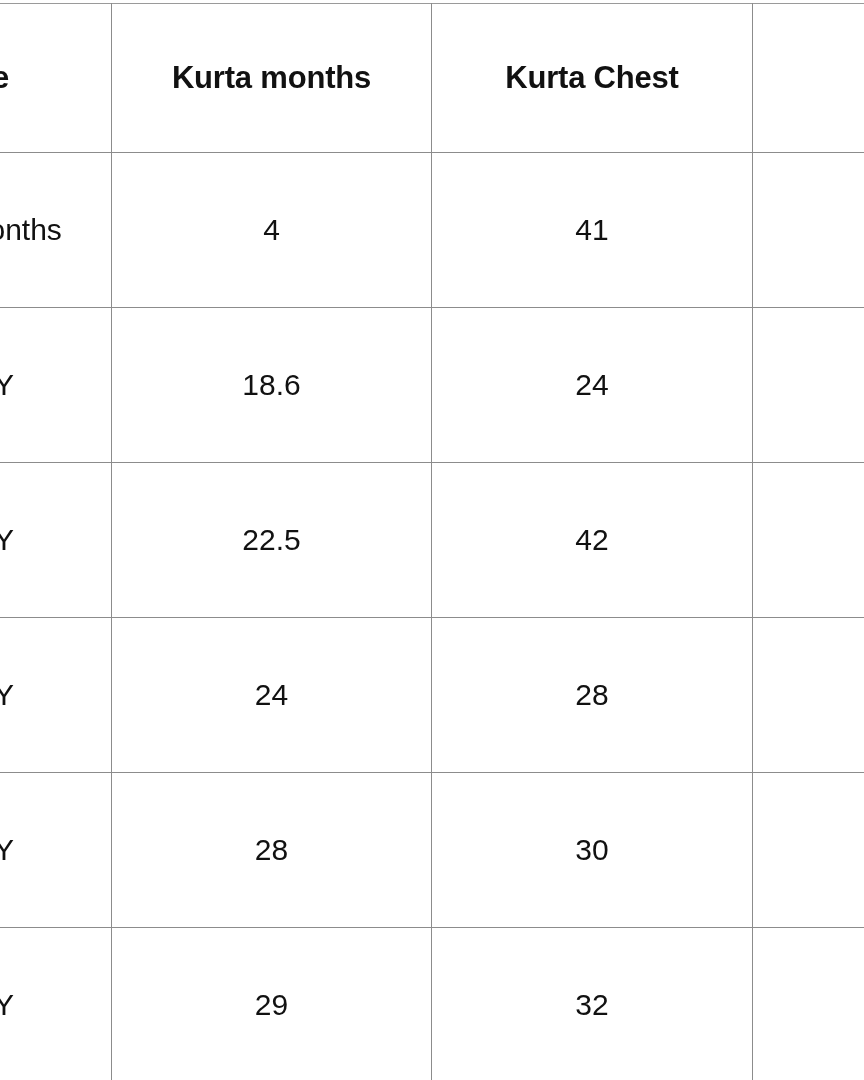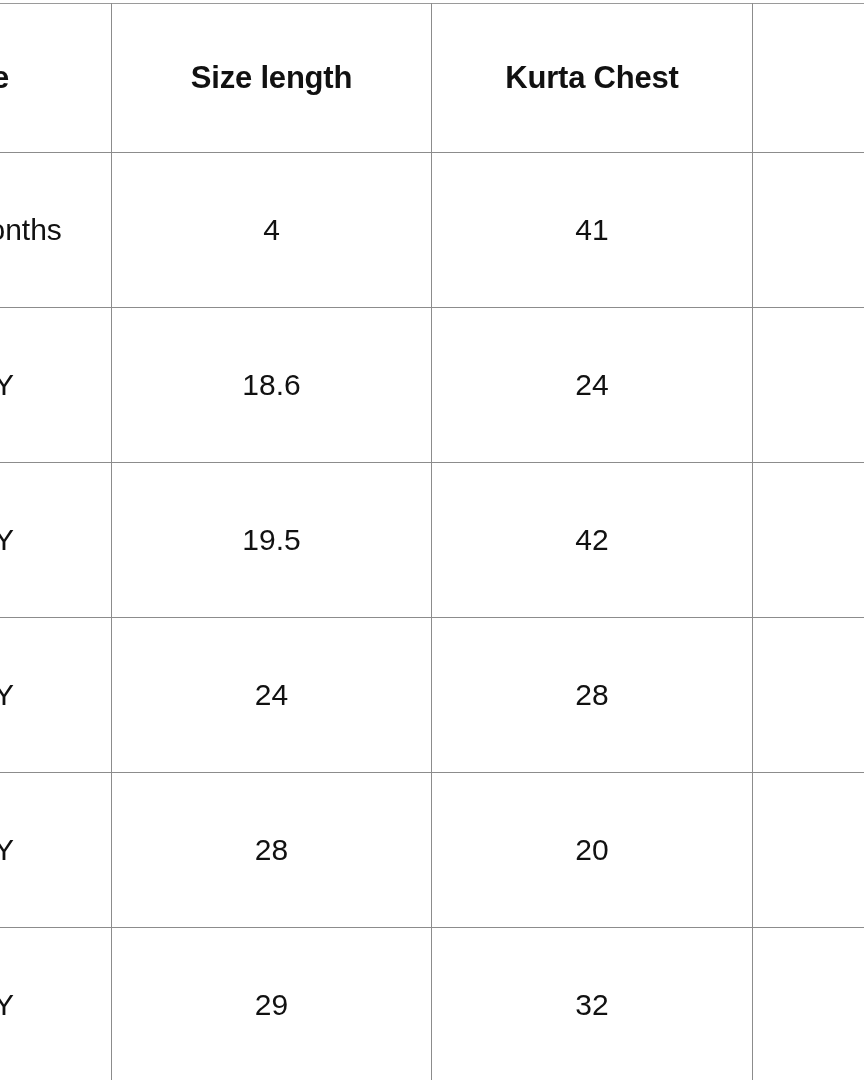--- a/index.html
+++ b/index.html
@@ -73,55 +73,55 @@
     <colgroup>
       <col class="c-size">
       <col class="c-len">
       <col class="c-chest">
       <col class="c-sleeve">
     </colgroup>
 
     <thead>
       <tr>
         <th>Size</th>
-        <th>Size length</th>
+        <th>Kurta months</th>
         <th>Kurta Chest</th>
         <th>Sleeve</th>
       </tr>
     </thead>
 
     <tbody>
       <tr>
         <td>6-12 months</td>
         <td>4</td>
         <td>41</td>
         <td></td>
       </tr>
       <tr>
         <td>1-2 Y</td>
         <td>18.6</td>
         <td>24</td>
         <td></td>
       </tr>
       <tr>
         <td>2-3 Y</td>
-        <td>19.5</td>
+        <td>22.5</td>
         <td>42</td>
         <td></td>
       </tr>
       <tr>
         <td>3-4 Y</td>
         <td>24</td>
         <td>28</td>
         <td></td>
       </tr>
       <tr>
         <td>5-6 Y</td>
         <td>28</td>
-        <td>20</td>
+        <td>30</td>
         <td></td>
       </tr>
       <tr>
         <td>7-8 Y</td>
         <td>29</td>
         <td>32</td>
         <td></td>
       </tr>
     </tbody>
   </table>

